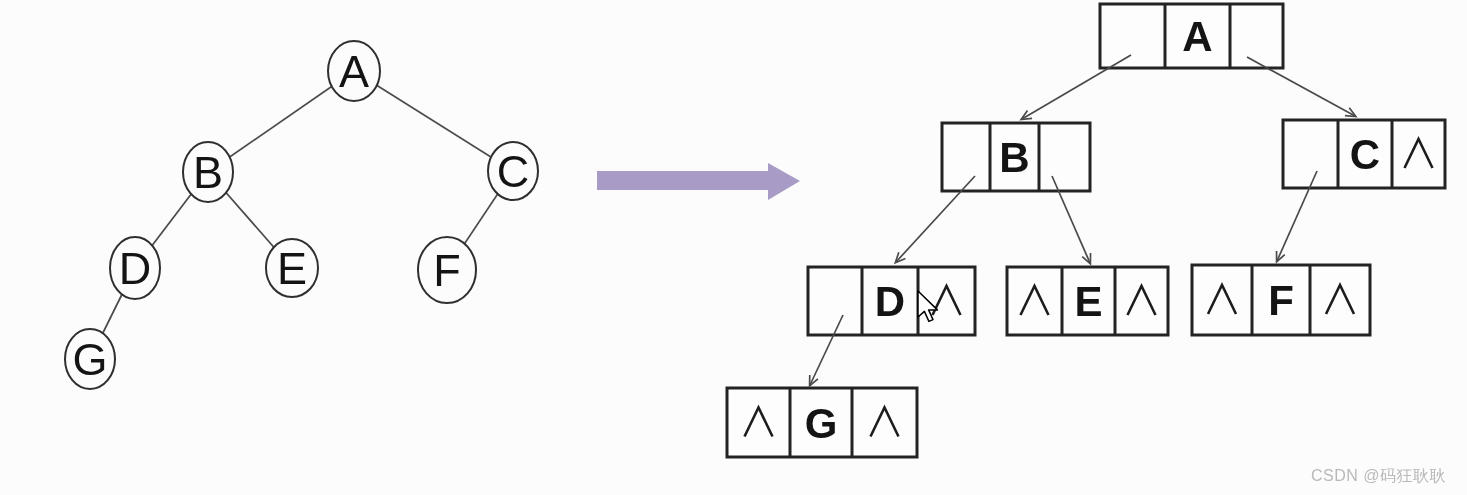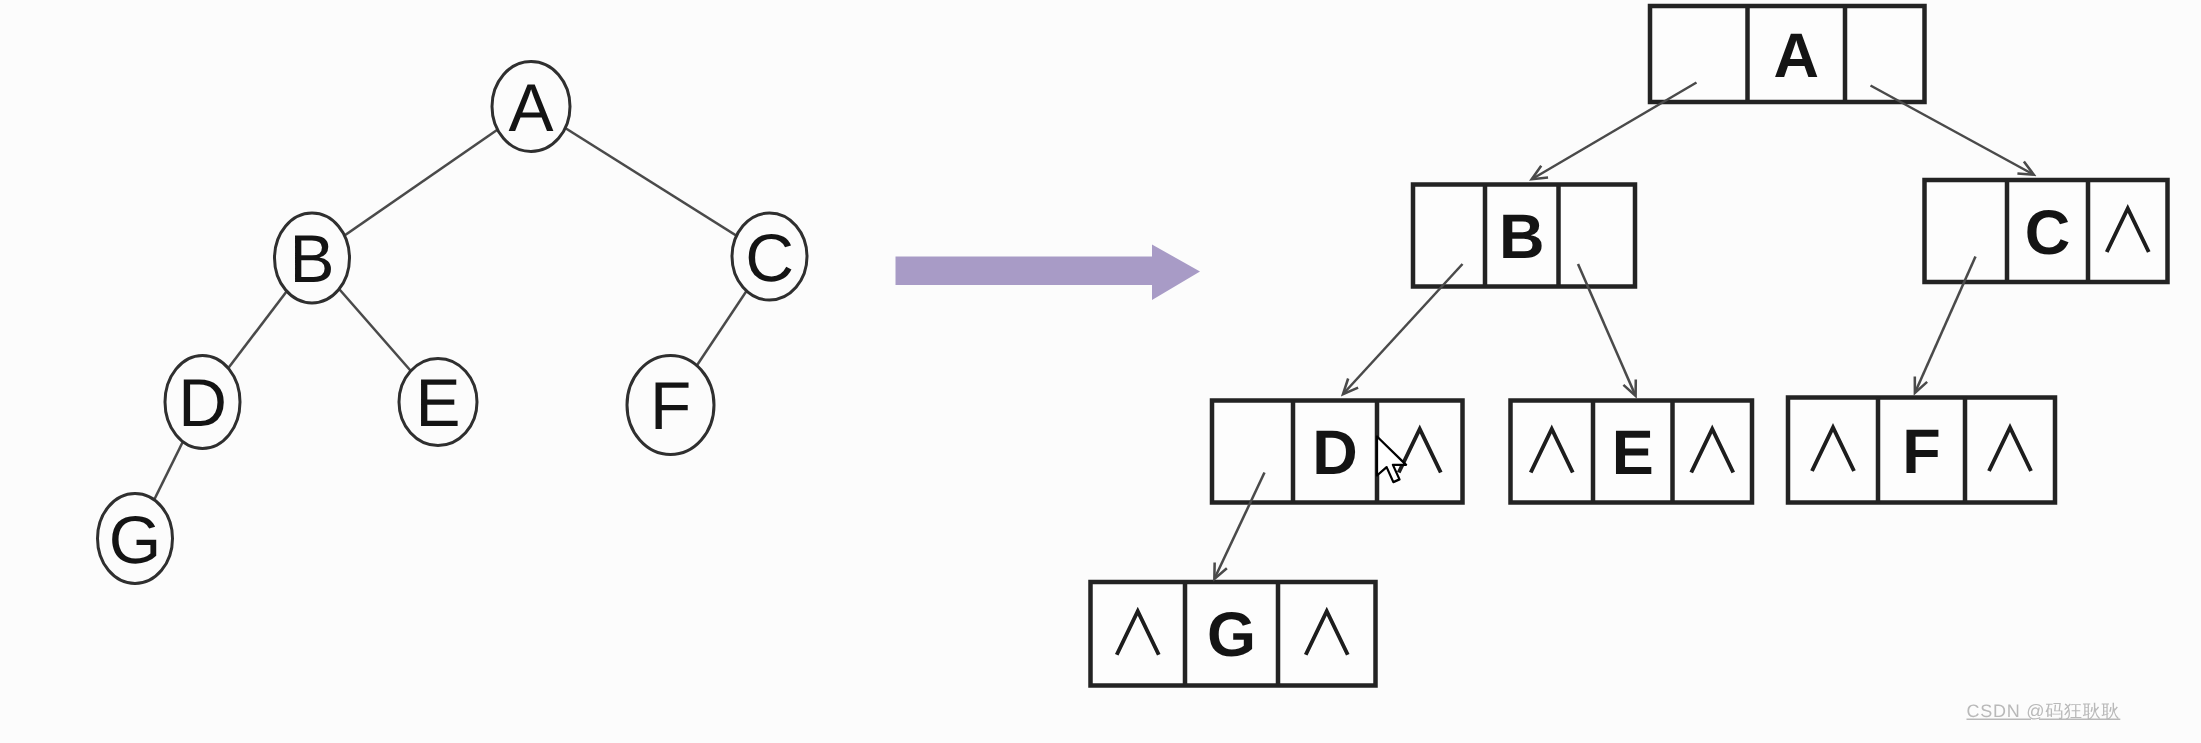--- a/index.html
+++ b/index.html
@@ -13,21 +13,21 @@
   .tree-circle{fill:#fcfcfc;stroke:#2f2f2f;stroke-width:2}
   .tree-label{font-family:"Liberation Sans",sans-serif;font-size:45px;fill:#141414;text-anchor:middle}
   .cell-rect{fill:#fdfdfd;stroke:#232323;stroke-width:3}
   .cell-divider{stroke:#232323;stroke-width:3}
   .cell-label{font-family:"Liberation Sans",sans-serif;font-size:42px;font-weight:bold;fill:#141414;text-anchor:middle}
   .null-sym{fill:none;stroke:#1d1d1d;stroke-width:2.6;stroke-linejoin:miter}
   .ptr-line{stroke:#4a4a4a;stroke-width:1.7}
   .cursor-shape{fill:#ffffff;stroke:#000000;stroke-width:1.5;stroke-linejoin:round}
   .watermark{
     position:absolute;left:1311px;top:466px;
-    font-size:12px;letter-spacing:.5px;white-space:nowrap;text-decoration:underline;
+    font-size:16px;letter-spacing:.5px;white-space:nowrap;
   }
 </style>
 </head>
 <body style="background: rgb(252, 252, 252);">
 
 <div>
   <svg id="diagram-svg" width="1467" height="495" viewBox="0 0 1467 495">
     <defs>
       <marker id="arrowhead" viewBox="0 0 14 14" refX="11" refY="7" markerWidth="14" markerHeight="14" orient="auto" markerUnits="userSpaceOnUse">
         <path d="M2,2.5 L12,7 L2,11.5" fill="none" stroke="#4a4a4a" stroke-width="1.7"></path>

